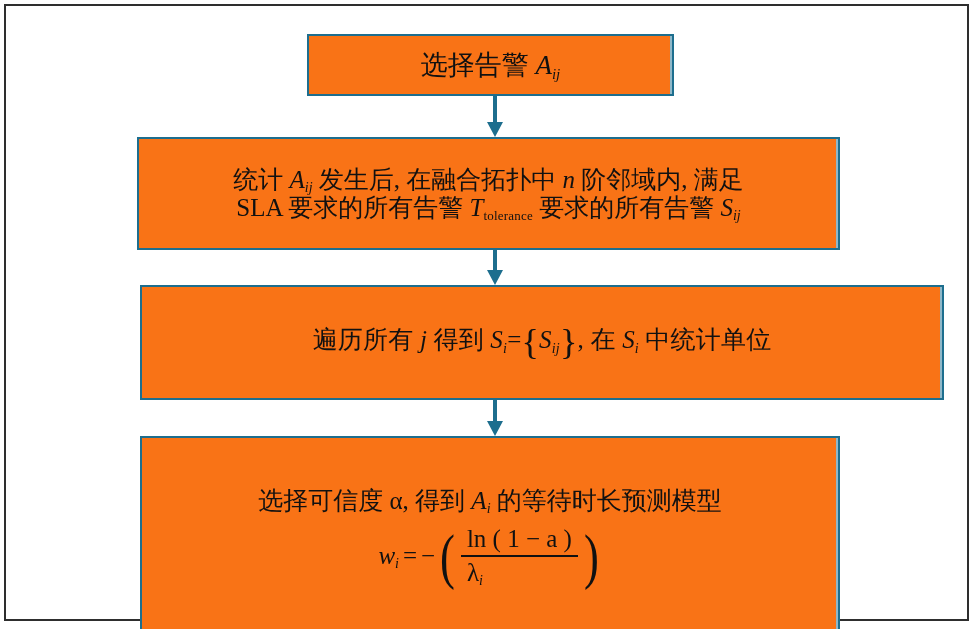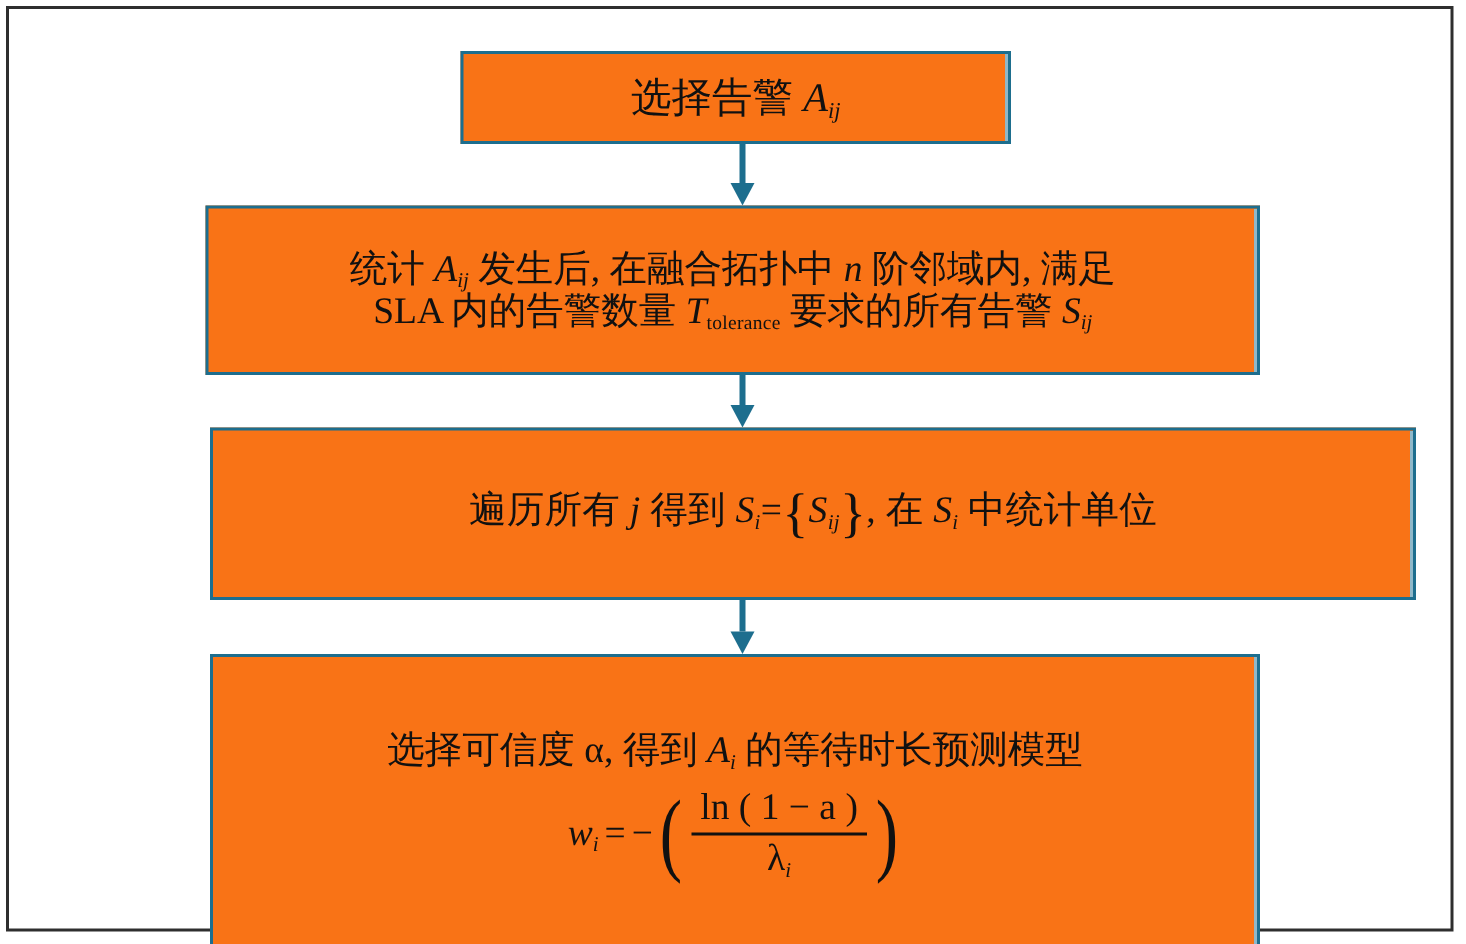--- a/index.html
+++ b/index.html
@@ -131,21 +131,21 @@
     display: inline-block;
     font-size: 62px;
     line-height: 0.82;
     font-family: "Liberation Serif", "DejaVu Serif", serif;
     transform: scaleX(0.72);
     color: #111;
   }
   .frac {
     display: inline-flex;
     flex-direction: column;
-    align-items: center;
+    align-items: flex-start;
     margin: 0 3px;
   }
   .frac .num {
     padding: 0 6px 2px 6px;
     white-space: nowrap;
   }
   .frac .bar {
     width: 100%;
     height: 2px;
     background: #111111;
@@ -172,21 +172,21 @@
   <div class="arrow" id="arrow-1">
     <div class="shaft"></div>
     <div class="head"></div>
   </div>
 
   <div class="flow-box" id="box-statistics">
     <div class="flow-line">
       <span class="han">统计 </span><span class="mvar">A</span><sub class="sub">ij</sub><span class="han"> 发生后, 在融合拓扑中 </span><span class="mvar">n</span><span class="han"> 阶邻域内, 满足</span>
     </div>
     <div class="flow-line">
-      <span class="han">SLA 内的告警数量 </span><span class="mvar">T</span><sub class="sub-rm">tolerance</sub><span class="han"> 要求的所有告警 </span><span class="mvar">S</span><sub class="sub">ij</sub>
+      <span class="han">SLA 要求的所有告警 </span><span class="mvar">T</span><sub class="sub-rm">tolerance</sub><span class="han"> 要求的所有告警 </span><span class="mvar">S</span><sub class="sub">ij</sub>
     </div>
   </div>
 
   <div class="arrow" id="arrow-2">
     <div class="shaft"></div>
     <div class="head"></div>
   </div>
 
   <div class="flow-box" id="box-traverse">
     <div class="flow-line">

